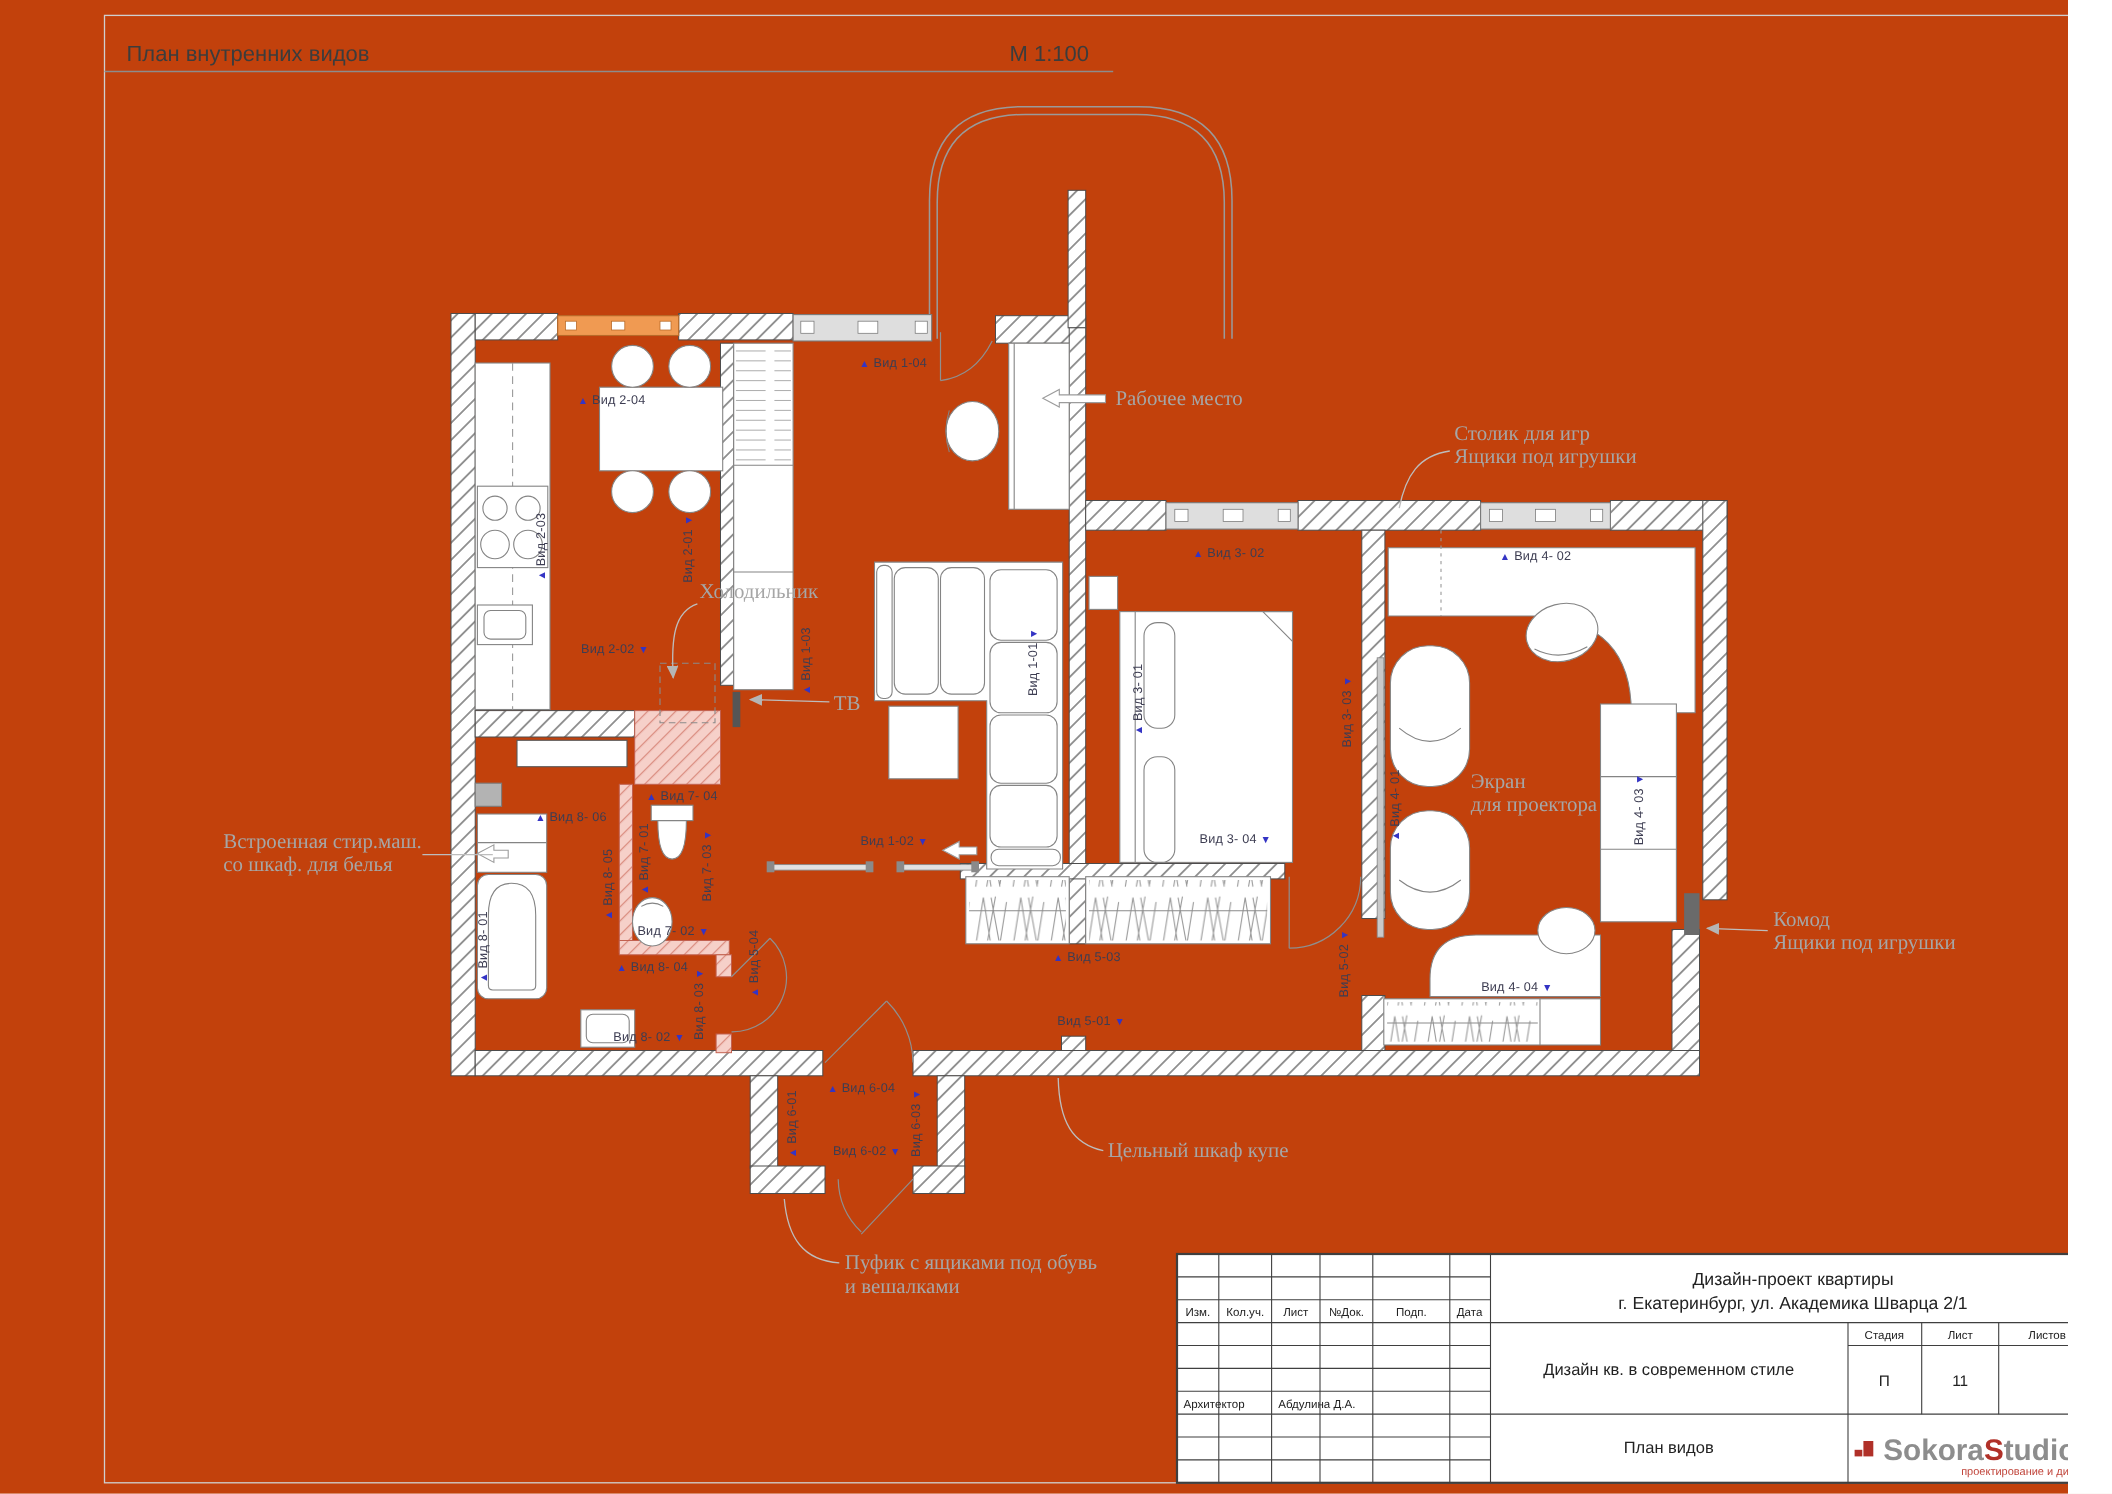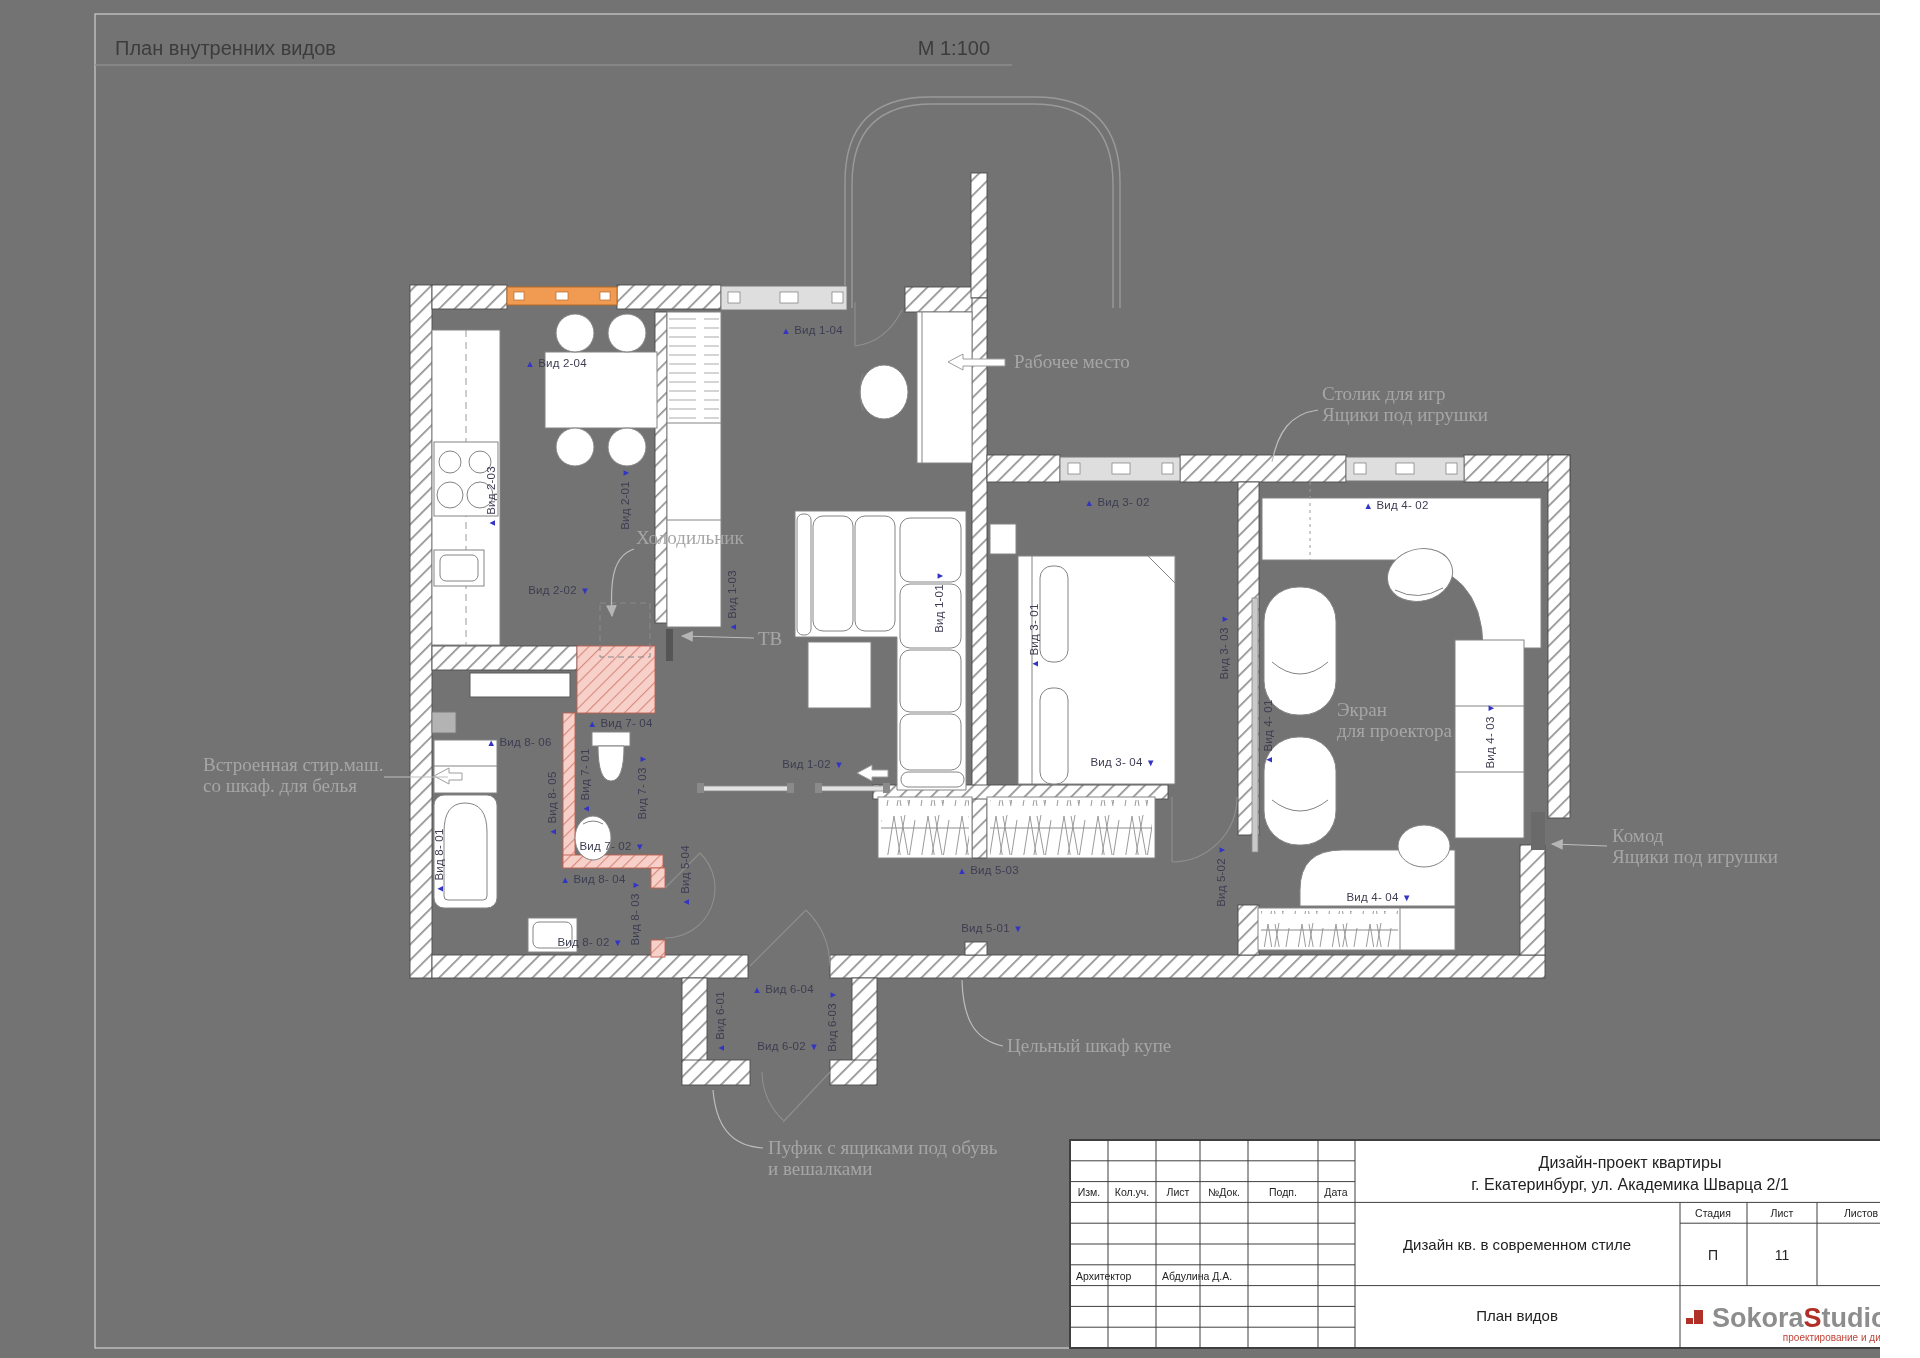--- a/index.html
+++ b/index.html
@@ -1,16 +1,16 @@
 <!DOCTYPE html>
 <html><head>
 <meta charset="utf-8">
 <style>
   html,body{margin:0;padding:0;background:#ffffff;}
-  .page{position:relative;width:1880px;height:1358px;background:#737373;overflow:hidden;
+  .page{position:relative;width:1880px;height:1358px;background:#c2410c;overflow:hidden;
         font-family:"Liberation Sans",sans-serif;}
   svg{position:absolute;left:0;top:0;}
   svg text{font-family:"Liberation Sans",sans-serif;}
   .sheet-title{font-size:20px;fill:#3c3c3c;}
   .vlabel{font-size:11.5px;fill:#3d3d52;letter-spacing:.2px;}
   .vlabel .tri{fill:#3434c4;font-size:9.5px;}
   .anno{font-family:"Liberation Serif",serif;font-size:19px;fill:#a6a6a6;}
   .stamp-small{font-size:10.5px;fill:#222;}
   .stamp-med{font-size:15px;fill:#222;}
   .stamp-big{font-size:16px;fill:#222;}

